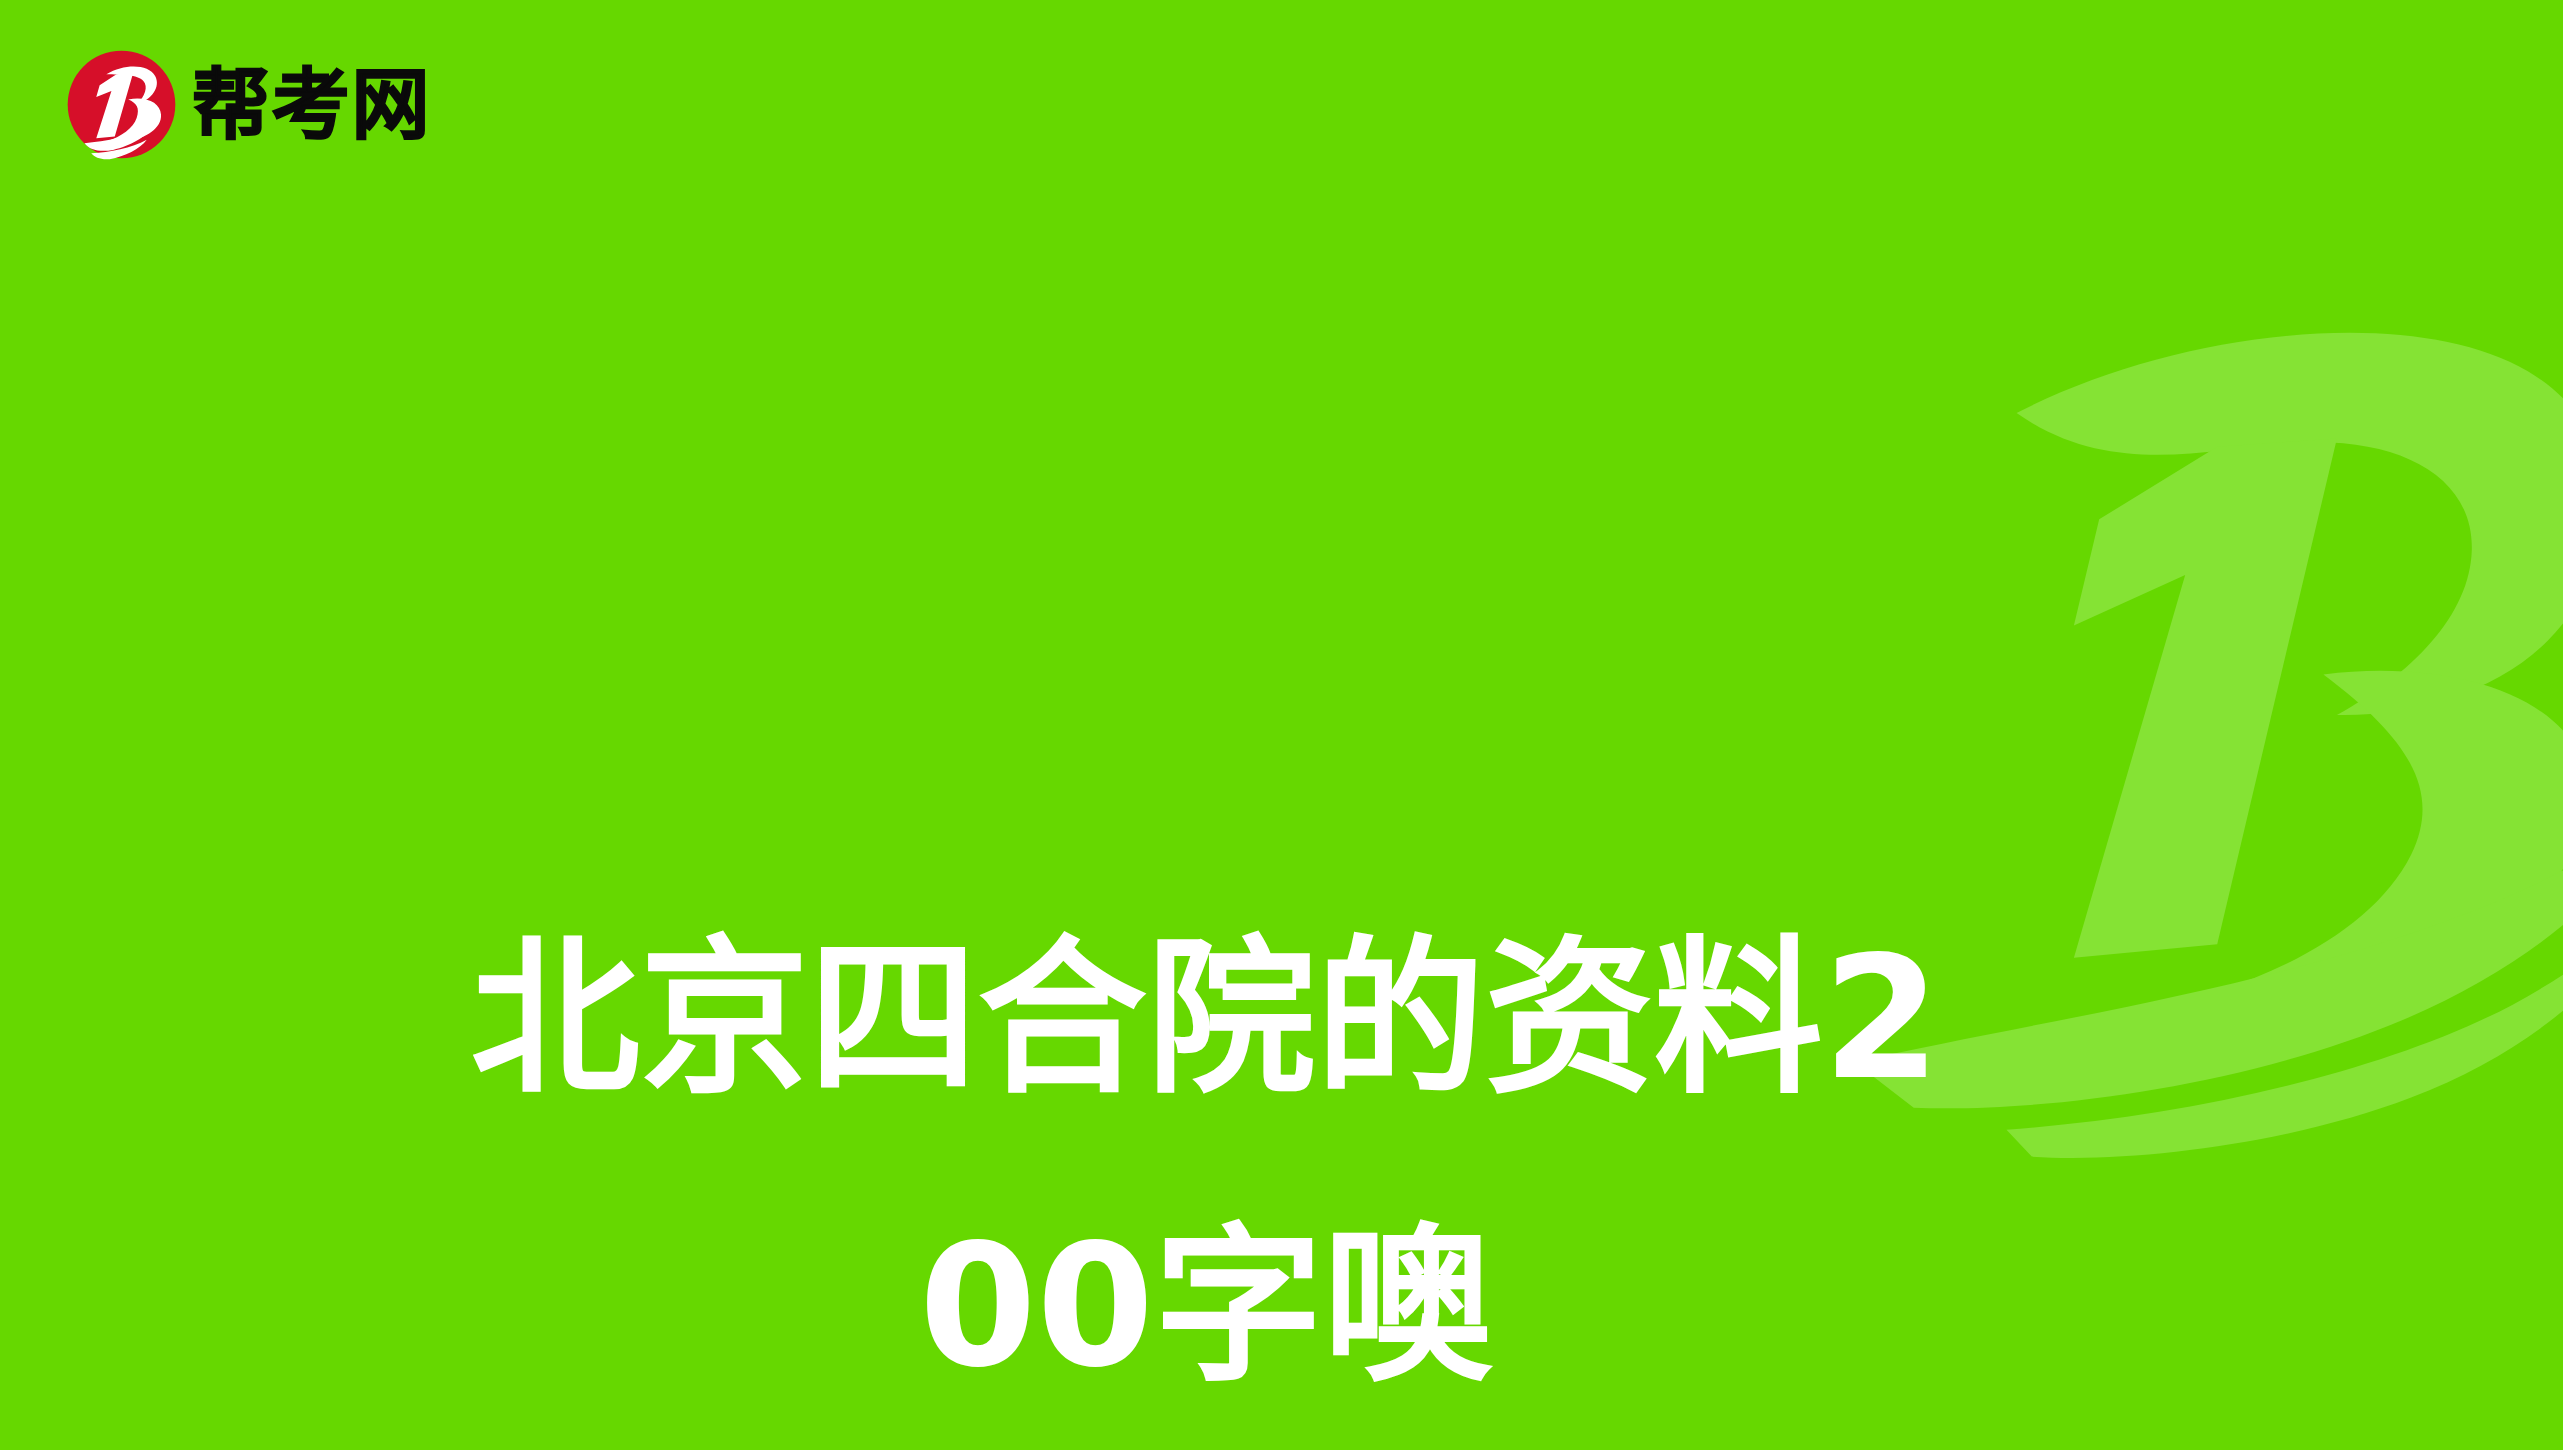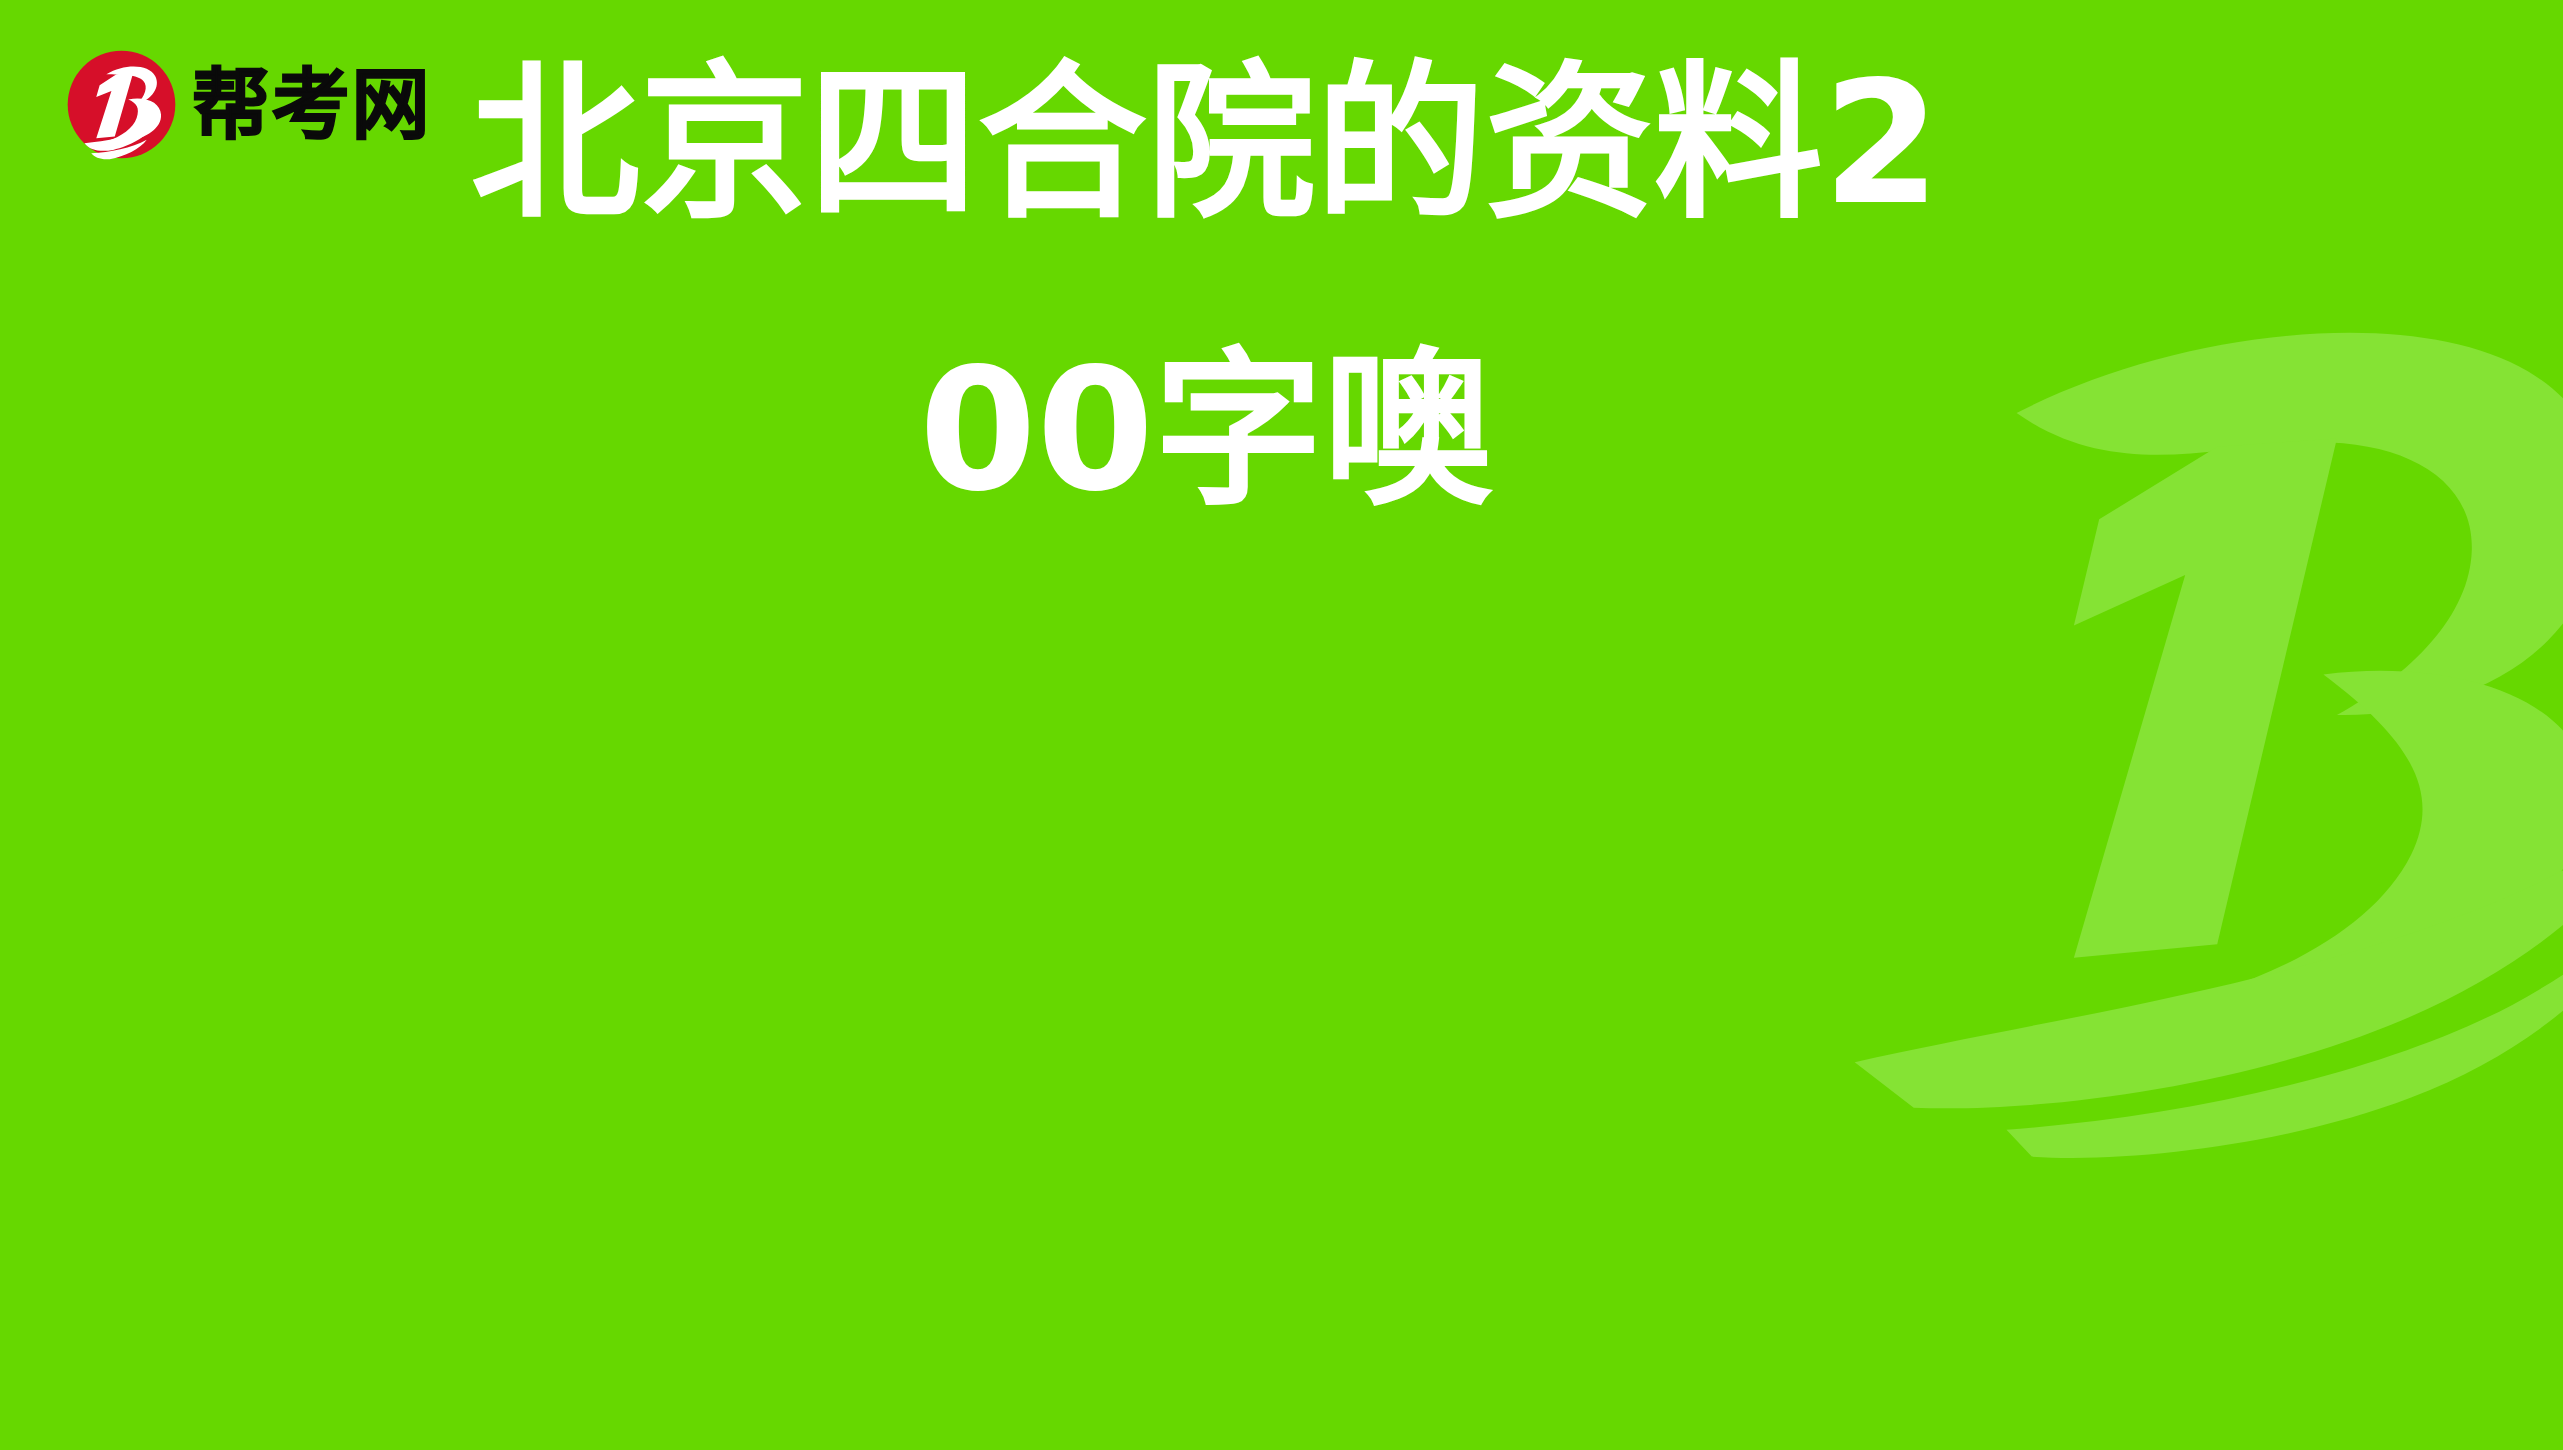--- a/index.html
+++ b/index.html
@@ -69,21 +69,21 @@
   }
 
   
   .title-wrap {
     position: absolute;
     left: 0;
     top: 0;
     width: 2411px;
     height: 1450px;
     display: flex;
-    align-items: flex-start;
+    align-items: flex-end;
     justify-content: center;
     z-index: 2;
     pointer-events: none;
   }
   .page-title {
     width: 1518px;
     margin: 0;
     padding: 0;
     text-align: center;
     color: #ffffff;

